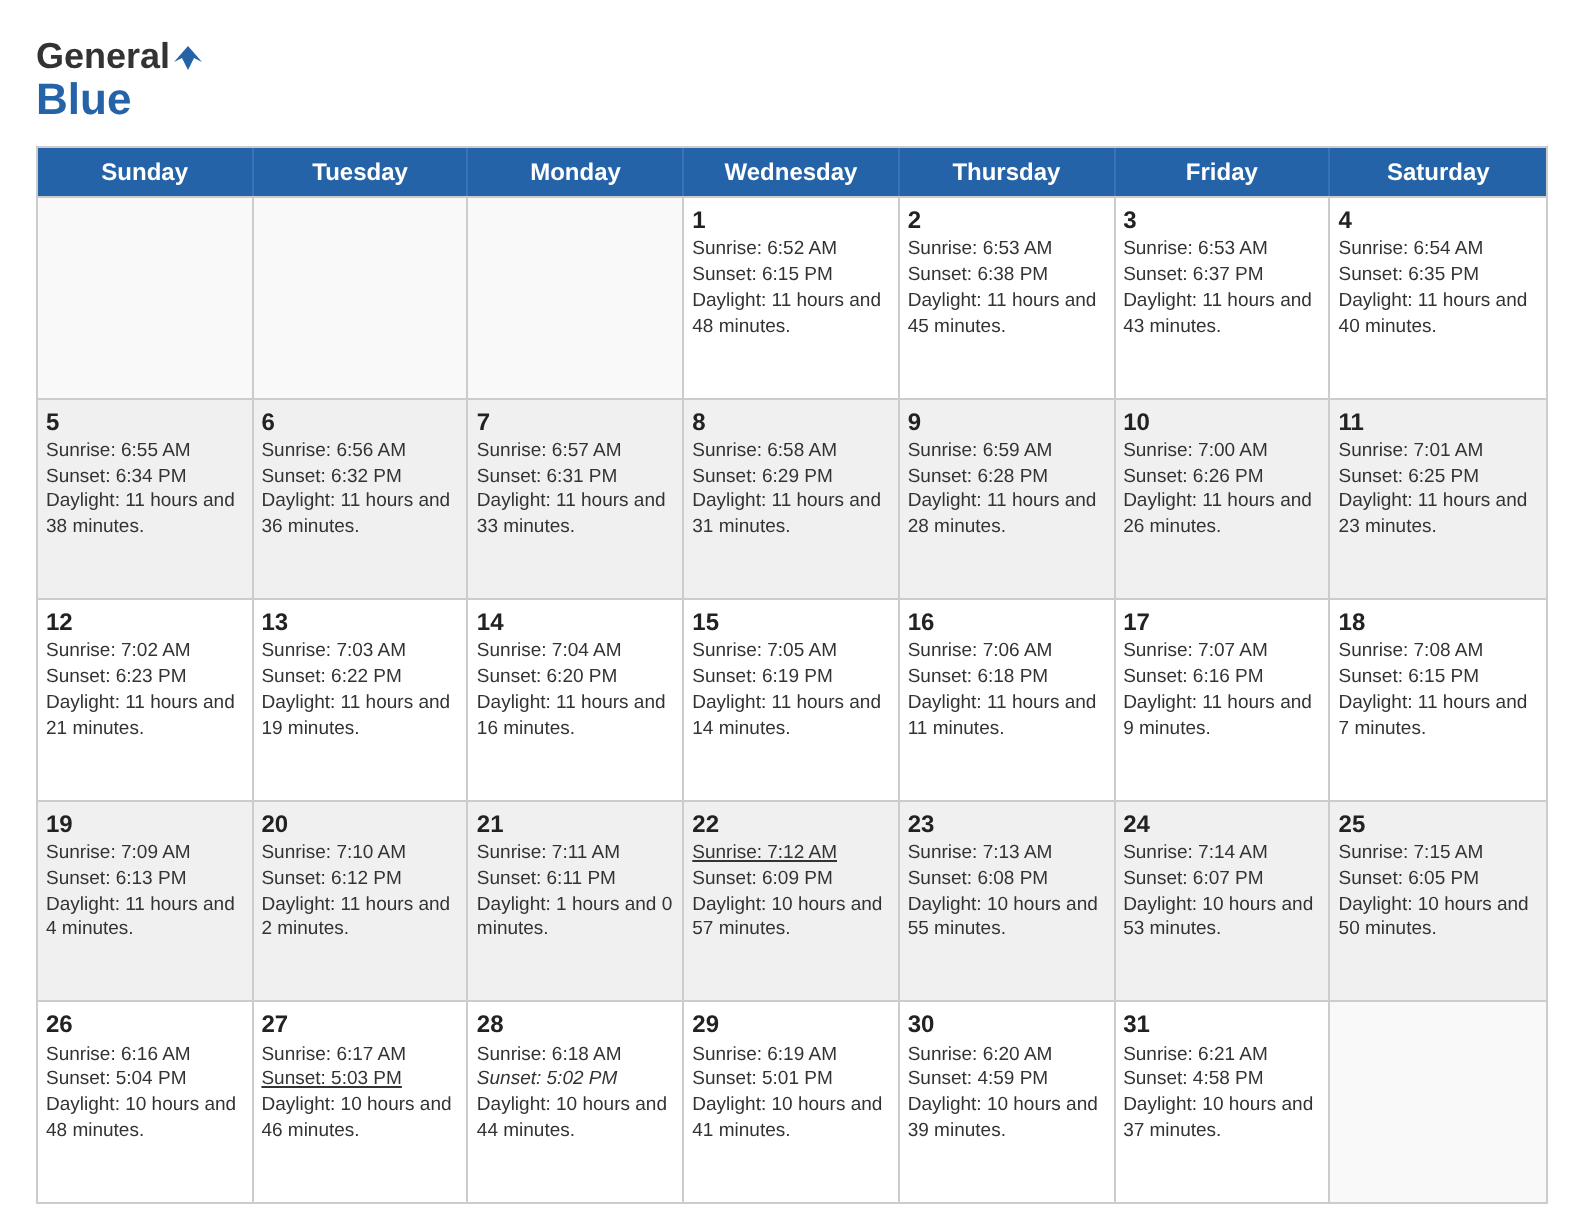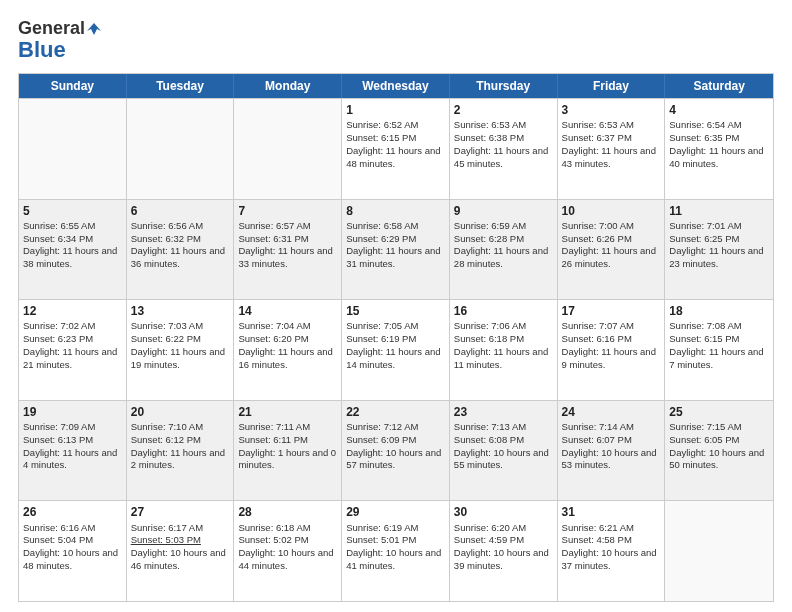--- a/index.html
+++ b/index.html
@@ -256,21 +256,21 @@
             <span style="display: block;">Daylight: 11 hours and 2 minutes.</span>
           </div>
           <div class="cal-cell shaded">
             <span class="day-num">21</span>
             <span style="display: block;">Sunrise: 7:11 AM</span>
             <span style="display: block;">Sunset: 6:11 PM</span>
             <span style="display: block;">Daylight: 1 hours and 0 minutes.</span>
           </div>
           <div class="cal-cell shaded">
             <span class="day-num">22</span>
-            <span style="display: block;">Sunrise: 7:12 AM</span>
+            <span style="display: block; text-decoration: underline;">Sunrise: 7:12 AM</span>
             <span style="display: block;">Sunset: 6:09 PM</span>
             <span style="display: block;">Daylight: 10 hours and 57 minutes.</span>
           </div>
           <div class="cal-cell shaded">
             <span class="day-num">23</span>
             <span style="display: block;">Sunrise: 7:13 AM</span>
             <span style="display: block;">Sunset: 6:08 PM</span>
             <span style="display: block;">Daylight: 10 hours and 55 minutes.</span>
           </div>
           <div class="cal-cell shaded">
@@ -295,21 +295,21 @@
           </div>
           <div class="cal-cell">
             <span class="day-num">27</span>
             <span style="display: block;">Sunrise: 6:17 AM</span>
             <span style="display: block; text-decoration: underline;">Sunset: 5:03 PM</span>
             <span style="display: block;">Daylight: 10 hours and 46 minutes.</span>
           </div>
           <div class="cal-cell">
             <span class="day-num">28</span>
             <span style="display: block;">Sunrise: 6:18 AM</span>
-            <span style="display: block;">Sunset: 5:02 PM</span>
+            <span style="display: block; font-style: italic;">Sunset: 5:02 PM</span>
             <span style="display: block;">Daylight: 10 hours and 44 minutes.</span>
           </div>
           <div class="cal-cell">
             <span class="day-num">29</span>
             <span style="display: block;">Sunrise: 6:19 AM</span>
             <span style="display: block;">Sunset: 5:01 PM</span>
             <span style="display: block;">Daylight: 10 hours and 41 minutes.</span>
           </div>
           <div class="cal-cell">
             <span class="day-num">30</span>

